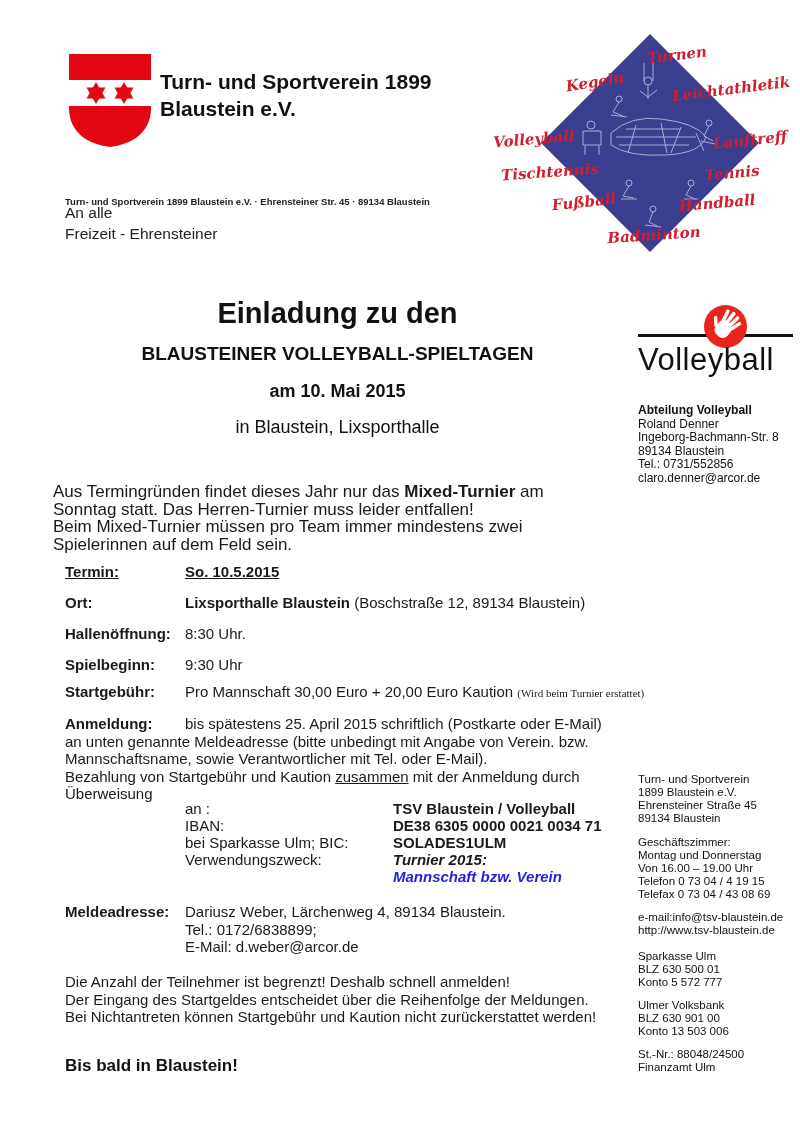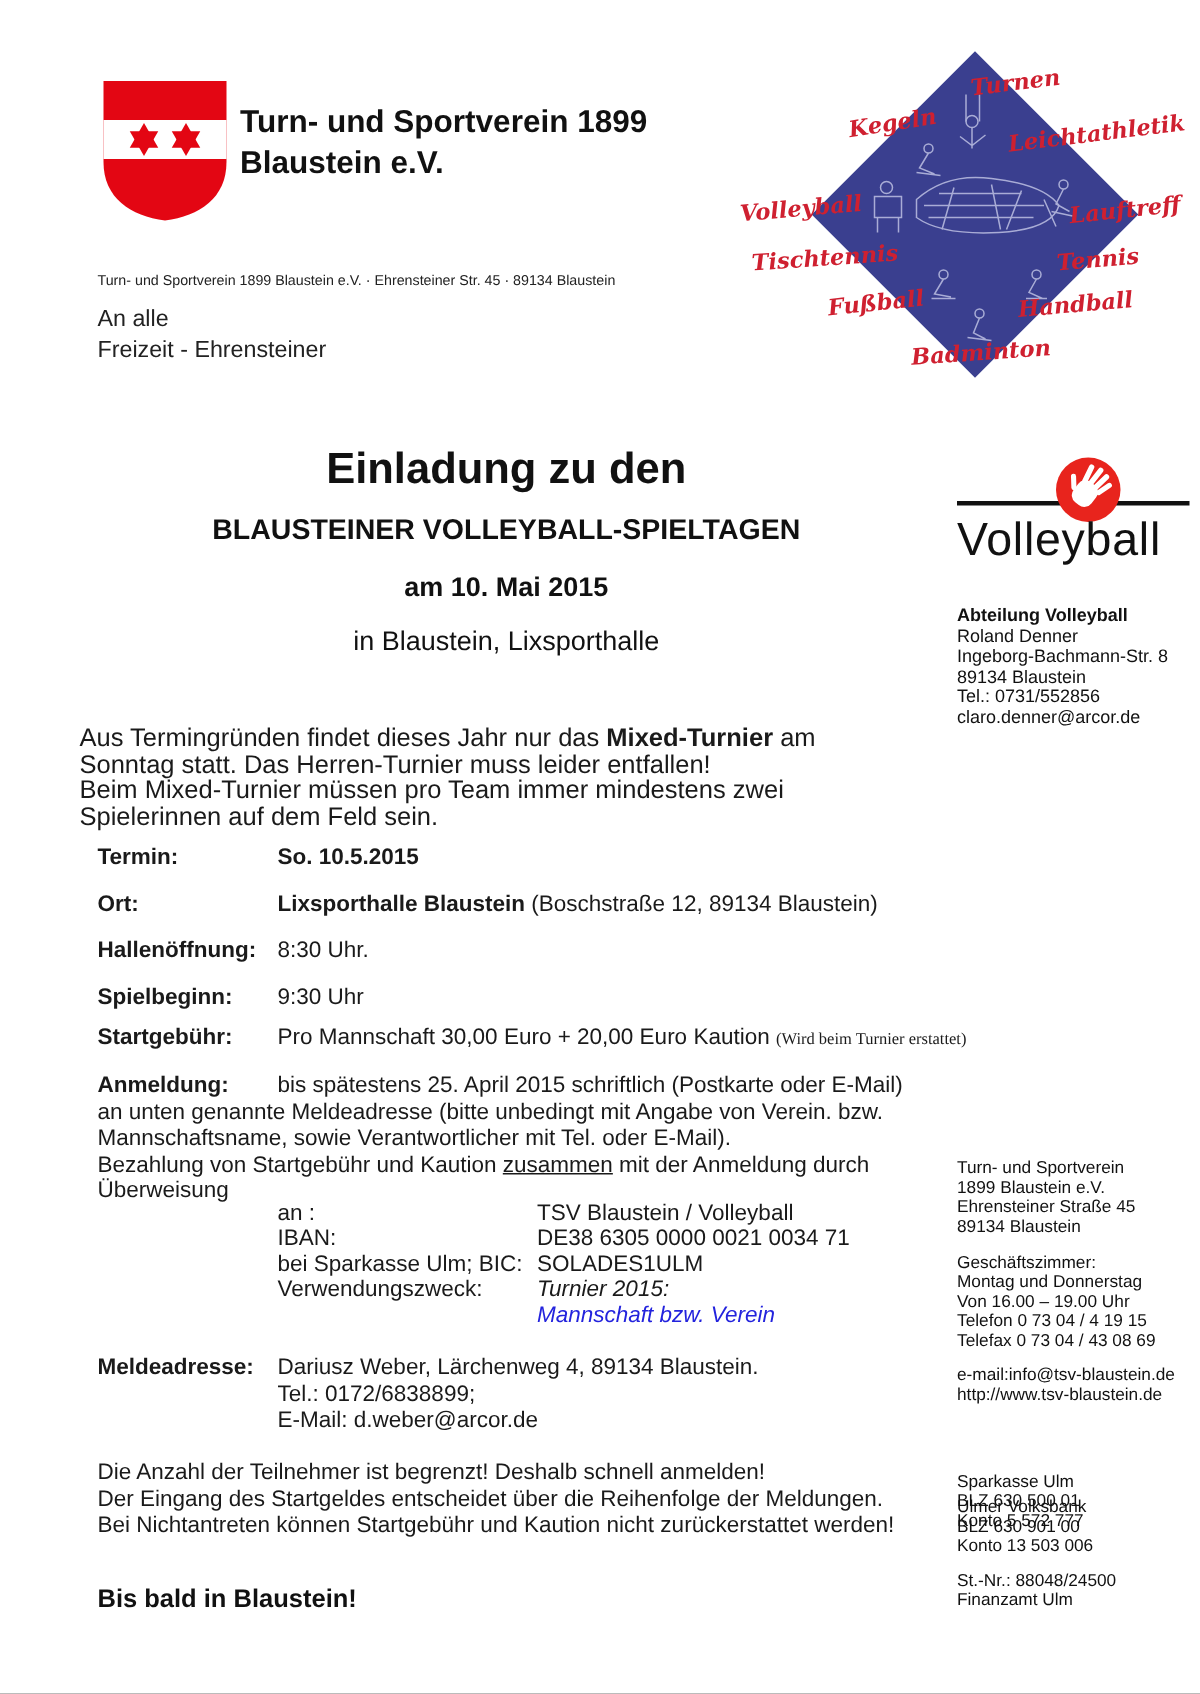--- a/index.html
+++ b/index.html
@@ -8,21 +8,21 @@
     width:800px;height:1129px;
     background:#ffffff;
     margin:0 auto;
     font-family:"Liberation Sans","DejaVu Sans",sans-serif;
     color:#1a1a1a;
     overflow:hidden;
   }
   
   .shield{position:absolute;left:65px;top:50px;width:90px;height:100px;}
   .org-title{position:absolute;left:160px;top:68px;font-size:21px;font-weight:bold;line-height:27px;color:#111;}
-  .sender-line{position:absolute;left:65px;top:182px;font-size:9.5px;color:#222;}
+  .sender-line{position:absolute;left:65px;top:196px;font-size:9.5px;color:#222;font-weight:bold;}
   .recipient{position:absolute;left:65px;top:202px;font-size:15.5px;line-height:21px;color:#222;}
 
   
   .diamond{position:absolute;left:573px;top:66px;width:154px;height:154px;background:#3a3f8f;transform:rotate(45deg);}
   .doodles{position:absolute;left:541px;top:33px;width:218px;height:220px;}
   .sport-label{
     position:absolute;font-family:"DejaVu Serif","Liberation Serif",serif;
     font-style:italic;font-weight:bold;font-size:15px;color:#cf2030;white-space:nowrap;
   }
   .s0{left:677px;top:55px;transform:translate(-50%,-50%) rotate(-7deg);}
@@ -48,44 +48,44 @@
   .vb-line{position:absolute;left:0;top:34px;width:155px;height:3px;background:#111;}
   .vb-circle{position:absolute;left:66px;top:5px;width:43px;height:43px;border-radius:50%;background:#e8241d;}
   .vb-word{position:absolute;left:0;top:42px;font-size:31px;color:#111;letter-spacing:0.5px;}
   .dept-contact{position:absolute;left:638px;top:404px;width:160px;font-size:12px;line-height:13.5px;color:#111;}
   .dept-contact .b{font-weight:bold;}
 
   
   .intro{position:absolute;left:53px;top:483px;width:557px;font-size:17px;line-height:17.5px;}
   .detail-row{position:absolute;left:65px;width:600px;font-size:15px;display:flex;}
   .detail-row .lbl{font-weight:bold;width:120px;flex:none;}
-  .r-termin{top:563px;} .r-ort{top:594px;} .r-halle{top:625px;} .r-spiel{top:656px;} .r-gebuehr{top:683px;}
+  .r-termin{top:563px;text-decoration:underline;} .r-ort{top:594px;} .r-halle{top:625px;} .r-spiel{top:656px;} .r-gebuehr{top:683px;}
   .small-note{font-size:11px;font-family:Liberation Serif, serif;}
 
   .anmeldung{position:absolute;left:65px;top:715px;width:557px;font-size:15px;line-height:17.5px;}
   .anmeldung .lbl{font-weight:bold;display:inline-block;width:120px;}
   .uline{text-decoration:underline;}
 
   .bank{position:absolute;left:185px;top:800px;width:440px;font-size:15px;line-height:17px;}
   .bank-row{display:flex;}
   .bank-row .blbl{width:173px;flex:none;}
-  .bank-row .bval{font-weight:normal;}
+  .bank-row .bval{font-weight:bold;margin-left:35px;}
   .bank-row .ital{font-style:italic;}
   .blue{color:#2323dd;}
 
   .melde{position:absolute;left:65px;top:903px;width:570px;font-size:15px;line-height:17.5px;display:flex;}
   .melde .lbl{font-weight:bold;width:120px;flex:none;}
 
   .closing{position:absolute;left:65px;top:973px;width:580px;font-size:15px;line-height:17.5px;}
   .signoff{position:absolute;left:65px;top:1056px;font-size:17px;font-weight:bold;color:#111;}
 
   
   .side{position:absolute;left:638px;width:160px;font-size:11.5px;line-height:13px;color:#111;}
   .side-address{top:773px;} .side-office{top:836px;} .side-web{top:911px;}
-  .side-bank1{top:982px;} .side-bank2{top:999px;} .side-tax{top:1048px;}
+  .side-bank1{top:950px;} .side-bank2{top:999px;} .side-tax{top:1048px;}
 </style>
 </head>
 <body>
 
 <div class="page">
 
   <svg class="shield" viewBox="0 0 90 100">
     <path d="M4,4 H86 V58 C86,82 68,94 45,97 C22,94 4,82 4,58 Z" fill="#e30613"></path>
     <rect x="4" y="30" width="82" height="26" fill="#ffffff"></rect>
     <g fill="#e30613">

